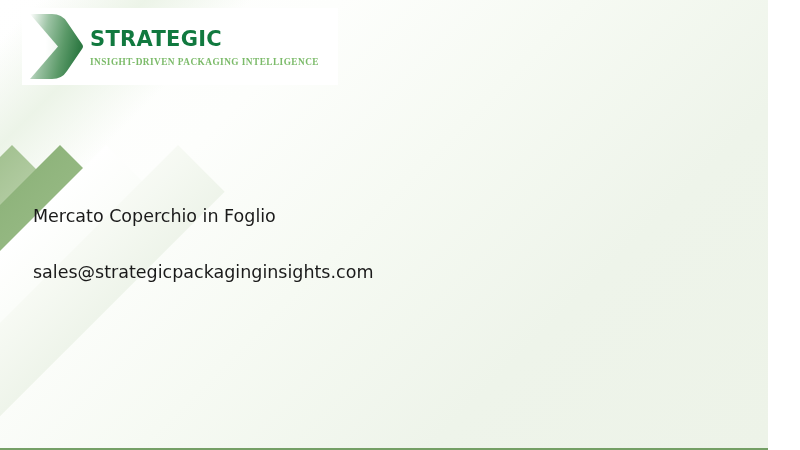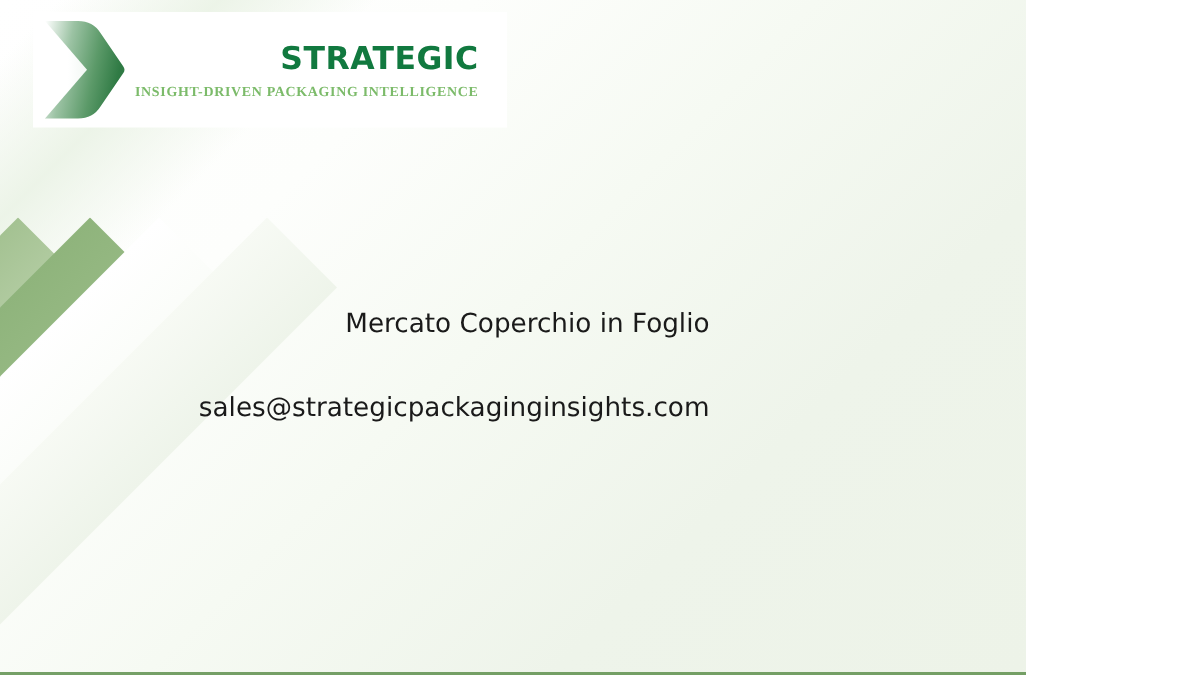--- a/index.html
+++ b/index.html
@@ -6,25 +6,24 @@
 
   html, body {
     width: 800px;
     height: 450px;
     overflow: hidden;
     font-family: "DejaVu Sans", sans-serif;
   }
 
   #slide {
     position: relative;
-    width: 684px;
+    width: 768px;
     height: 450px;
     background: #fde047;
     overflow: hidden;
-    text-align: right;
   }
 
   
   .bg-base {
     position: absolute;
     inset: 0;
     background:
       linear-gradient(135deg,
         #ffffff 0%,
         #fdfefc 28%,
@@ -99,21 +98,21 @@
     font-size: 9.3px;
     font-weight: 600;
     letter-spacing: .45px;
     color: #7cbb6a;
     white-space: nowrap;
   }
 
   
   .body-text {
     position: absolute;
-    left: 43px;
+    left: 33px;
     top: 205px;
     width: 430px;
   }
   .body-line {
     font-family: "DejaVu Sans", sans-serif;
     font-size: 17.5px;
     line-height: 22px;
     color: #1a1a1a;
     margin-bottom: 34px;
     white-space: nowrap;

